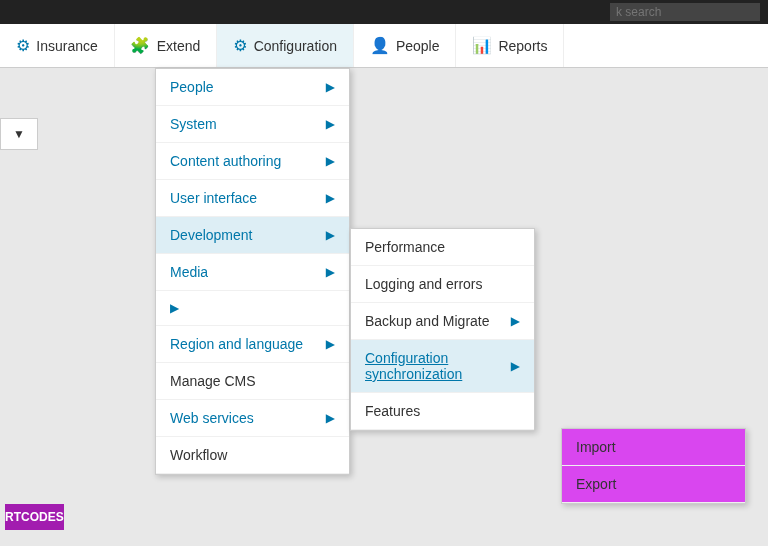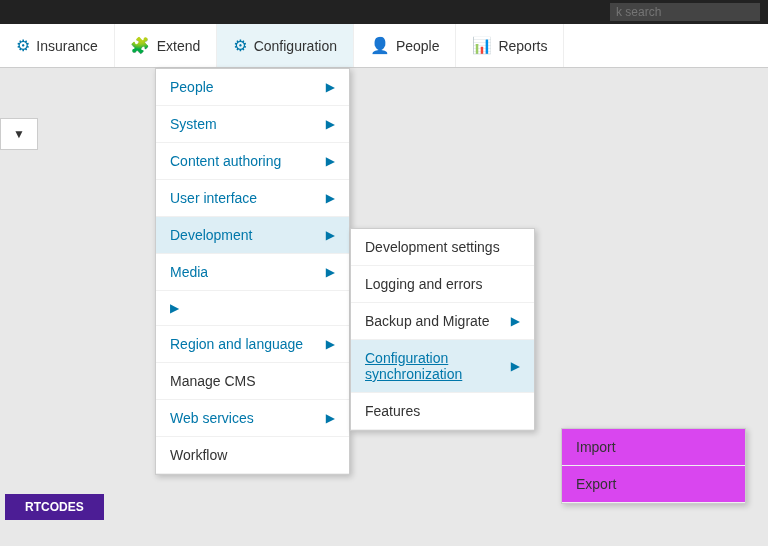--- a/index.html
+++ b/index.html
@@ -135,25 +135,25 @@
       cursor: pointer;
     }
     .sidebar-chevron {
       font-size: 12px;
       color: #333;
     }
 
     
     .bottom-button {
       position: absolute;
-      bottom: 26px;
+      bottom: 16px;
       left: 5px;
-      background: #4c1d95;
+      background: #a21caf;
       color: #fff;
-      padding: 6px 20px;
+      padding: 6px 0;
       font-size: 12px;
       font-weight: bold;
       cursor: pointer;
       border: none;
     }
   </style>
 </head>
 <body>
 
 <div class="top-bar">
@@ -228,21 +228,21 @@
       <span class="item-label">Web services</span>
       <span class="chevron">▶</span>
     </div>
     <div class="menu-item">
       <span class="item-label dark">Workflow</span>
     </div>
   </div>
 
   <div class="dropdown-level2">
     <div class="menu-item">
-      <span class="item-label dark">Development settings</span>
+      <span class="item-label dark">Performance</span>
     </div>
     <div class="menu-item">
       <span class="item-label dark">Logging and errors</span>
     </div>
     <div class="menu-item">
       <span class="item-label dark">Backup and Migrate</span>
       <span class="chevron">▶</span>
     </div>
     <div class="menu-item highlighted">
       <span class="item-label" style="text-decoration:underline;color:#0077aa;">Configuration synchronization</span>

